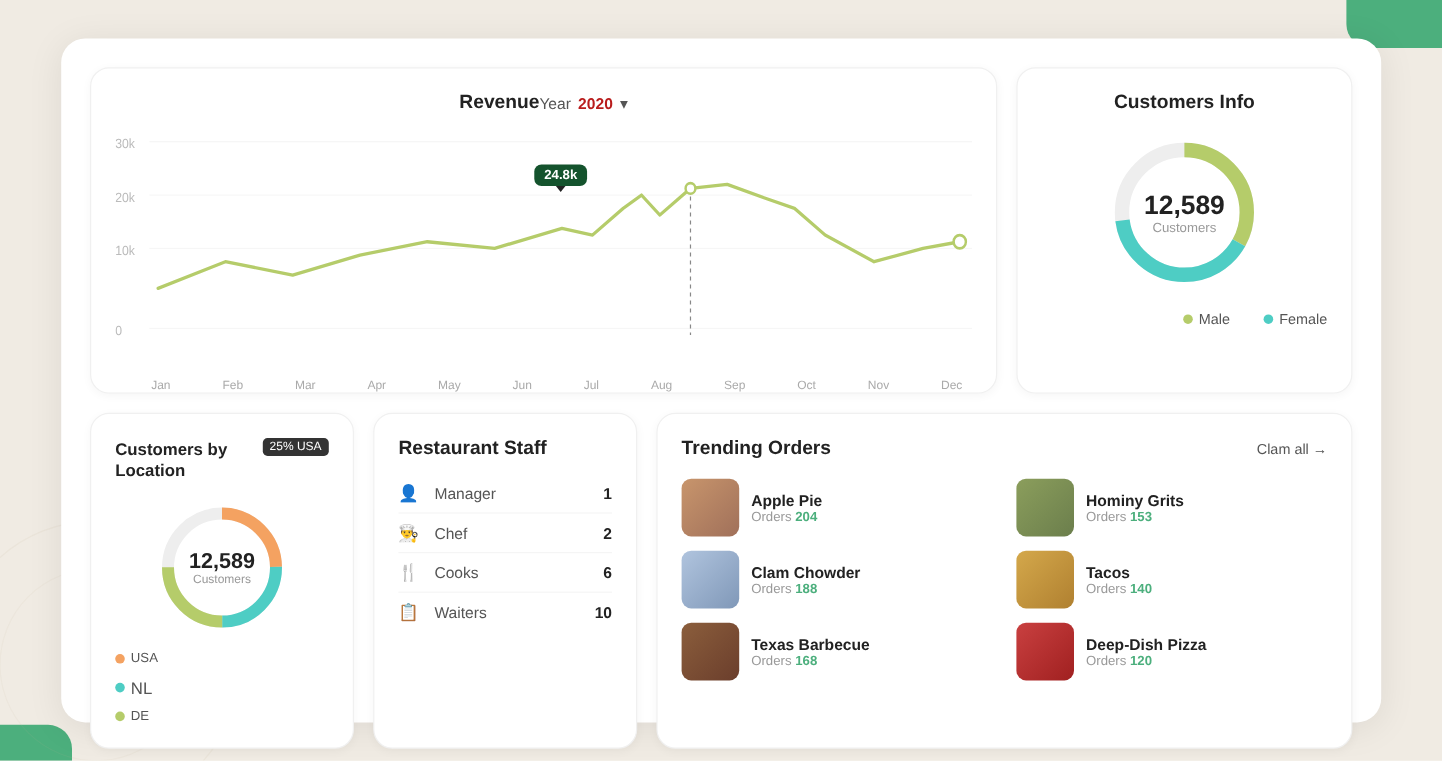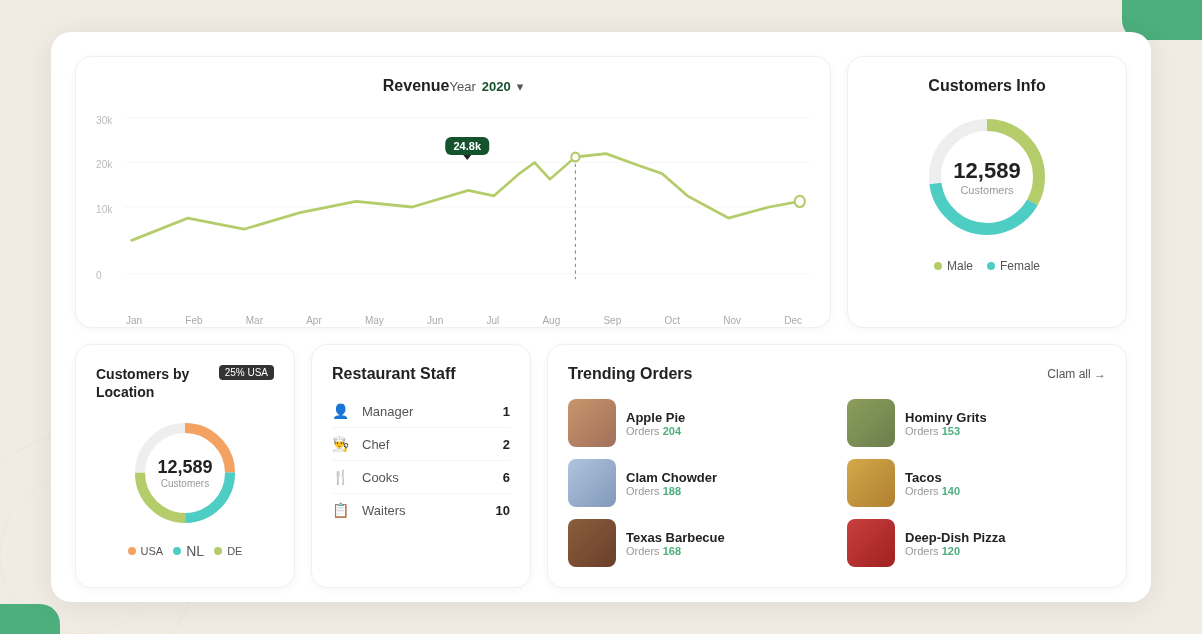--- a/index.html
+++ b/index.html
@@ -87,21 +87,21 @@
     .year-selector {
       display: flex;
       align-items: center;
       gap: 6px;
       font-size: 13px;
       color: #555;
       cursor: pointer;
     }
     .year-value {
       font-weight: 600;
-      color: #14532d;
+      color: #b91c1c;
     }
     .chart-area {
       position: relative;
       width: 100%;
       height: 200px;
     }
     .chart-area svg {
       width: 100%;
       height: 100%;
     }
@@ -146,22 +146,22 @@
       font-size: 22px;
       font-weight: 700;
       color: #222;
     }
     .donut-sub {
       font-size: 11px;
       color: #999;
     }
     .legend-row {
       display: flex;
-      gap: 14px;
-      justify-content: center;
+      gap: 28px;
+      justify-content: flex-end;
       margin-top: 8px;
     }
     .legend-item {
       display: flex;
       align-items: center;
       gap: 5px;
       font-size: 12px;
       color: #555;
     }
     .legend-dot {
@@ -201,20 +201,21 @@
     }
     .location-sub {
       font-size: 10px;
       color: #999;
     }
     .location-legend {
       display: flex;
       gap: 10px;
       justify-content: center;
       margin-top: 6px;
+      flex-direction: column;
     }
     
     .staff-card {}
     .staff-list {
       list-style: none;
       margin-top: 12px;
     }
     .staff-item {
       display: flex;
       align-items: center;

